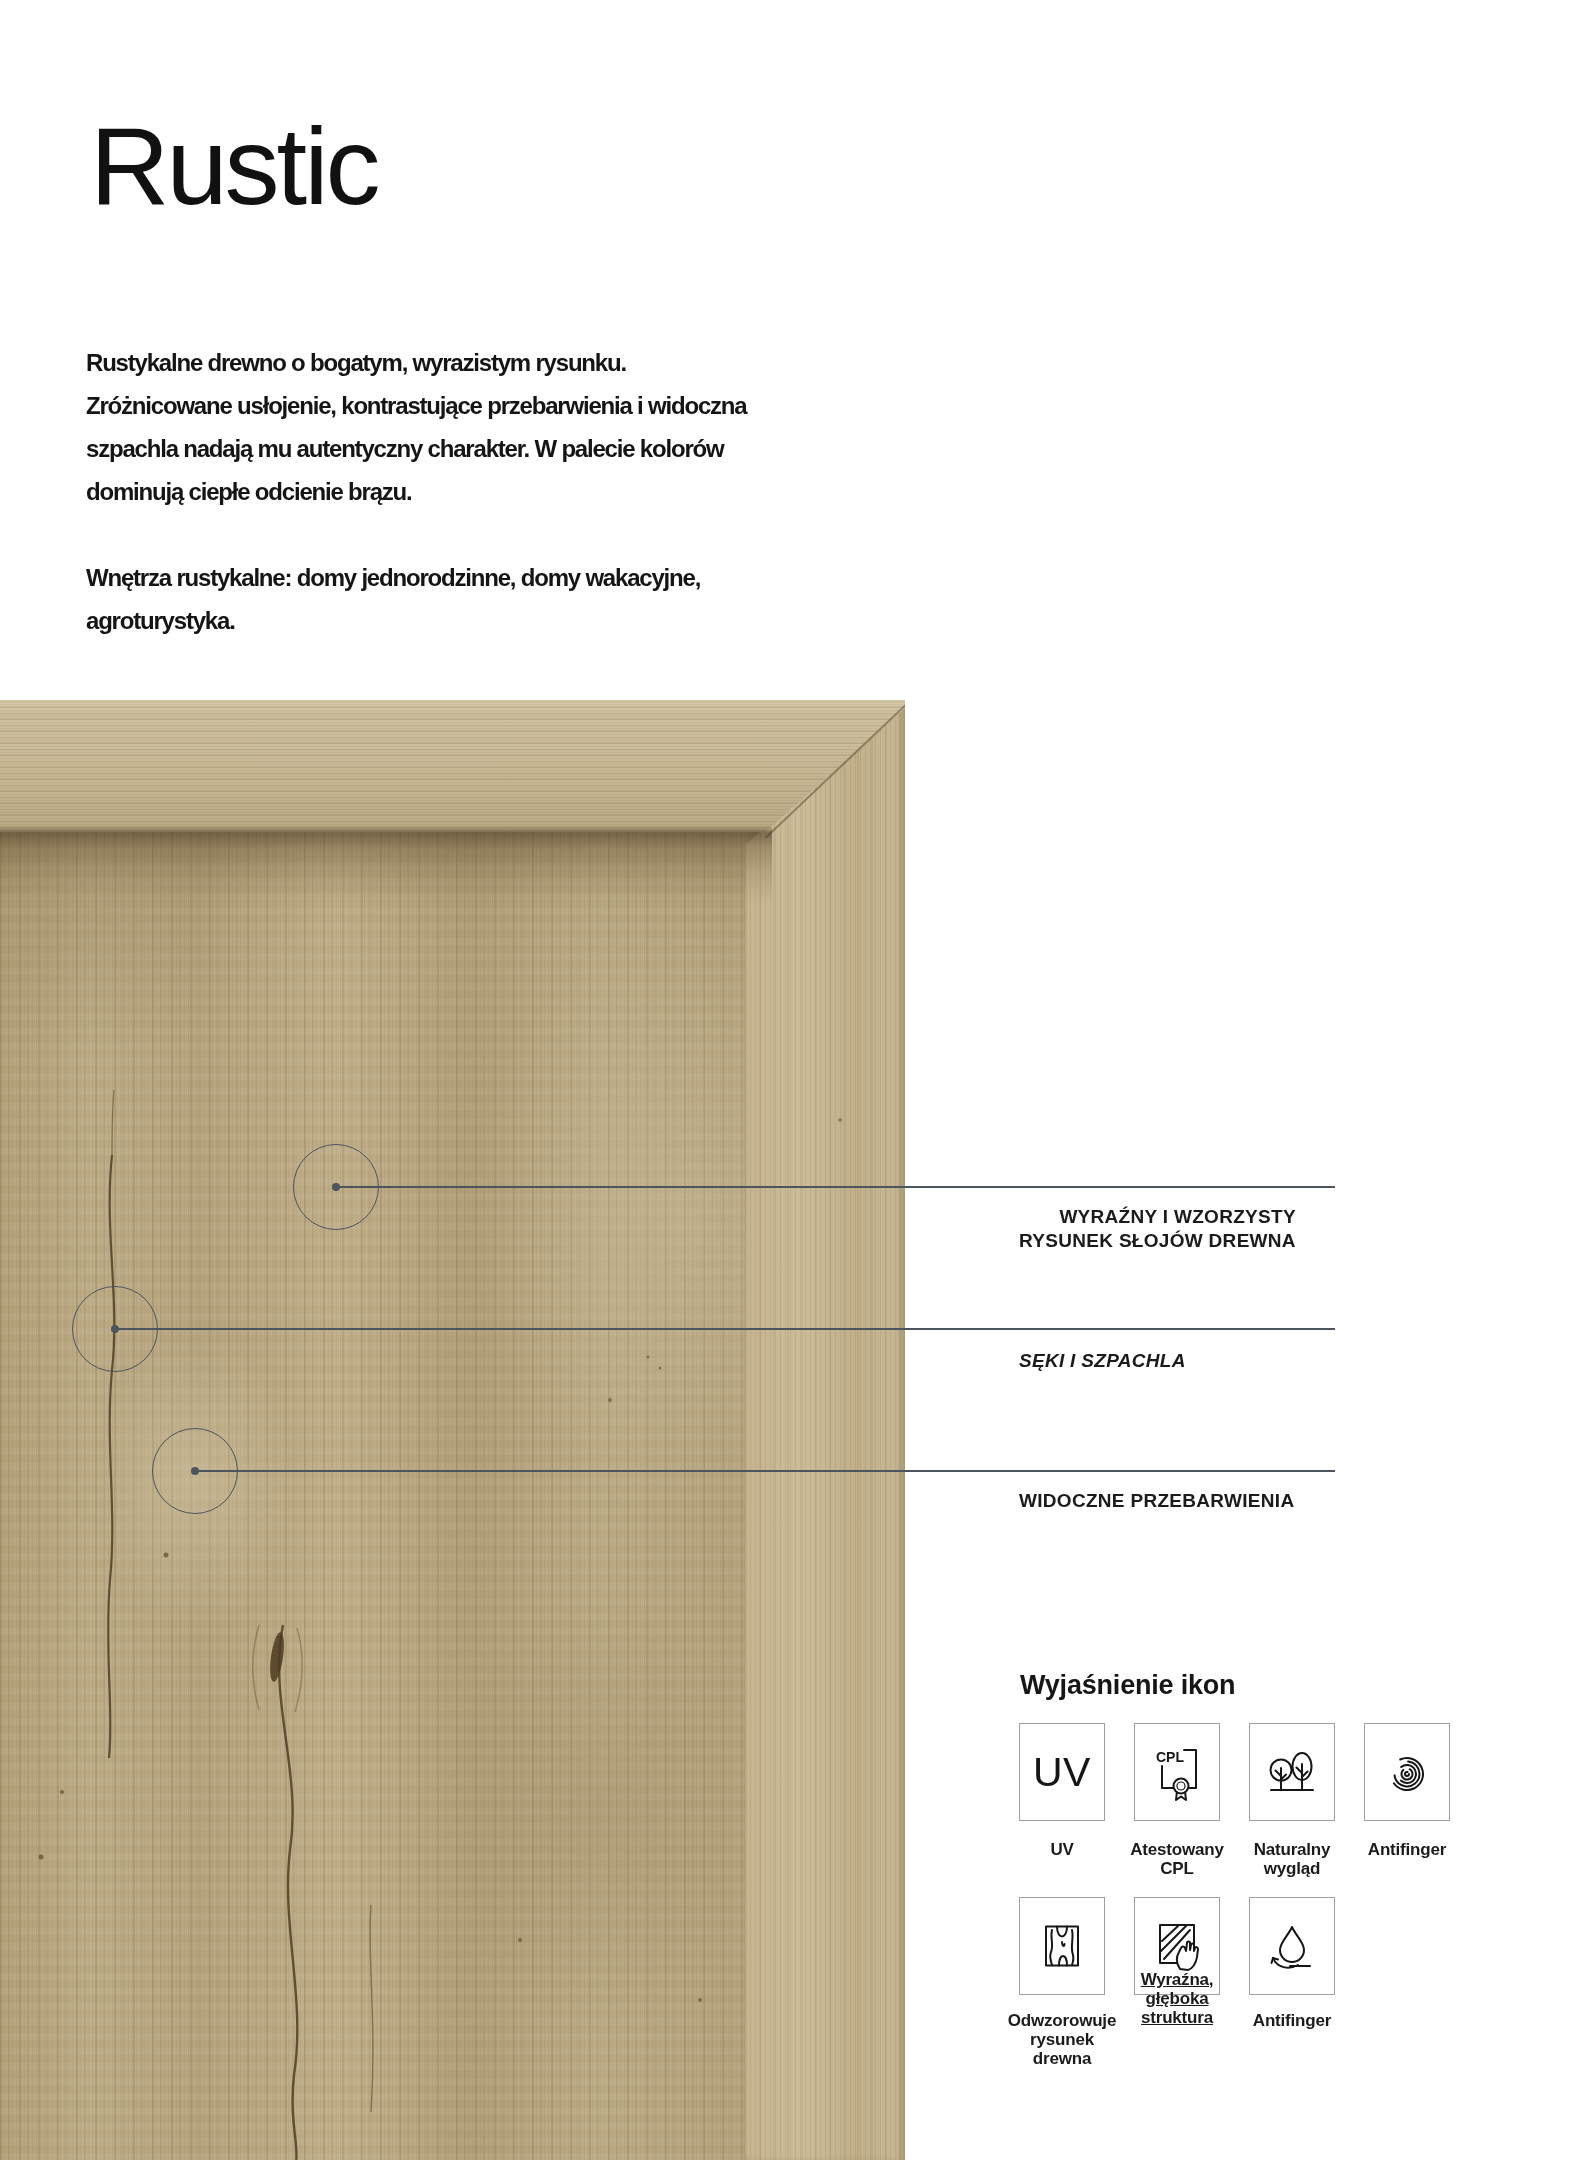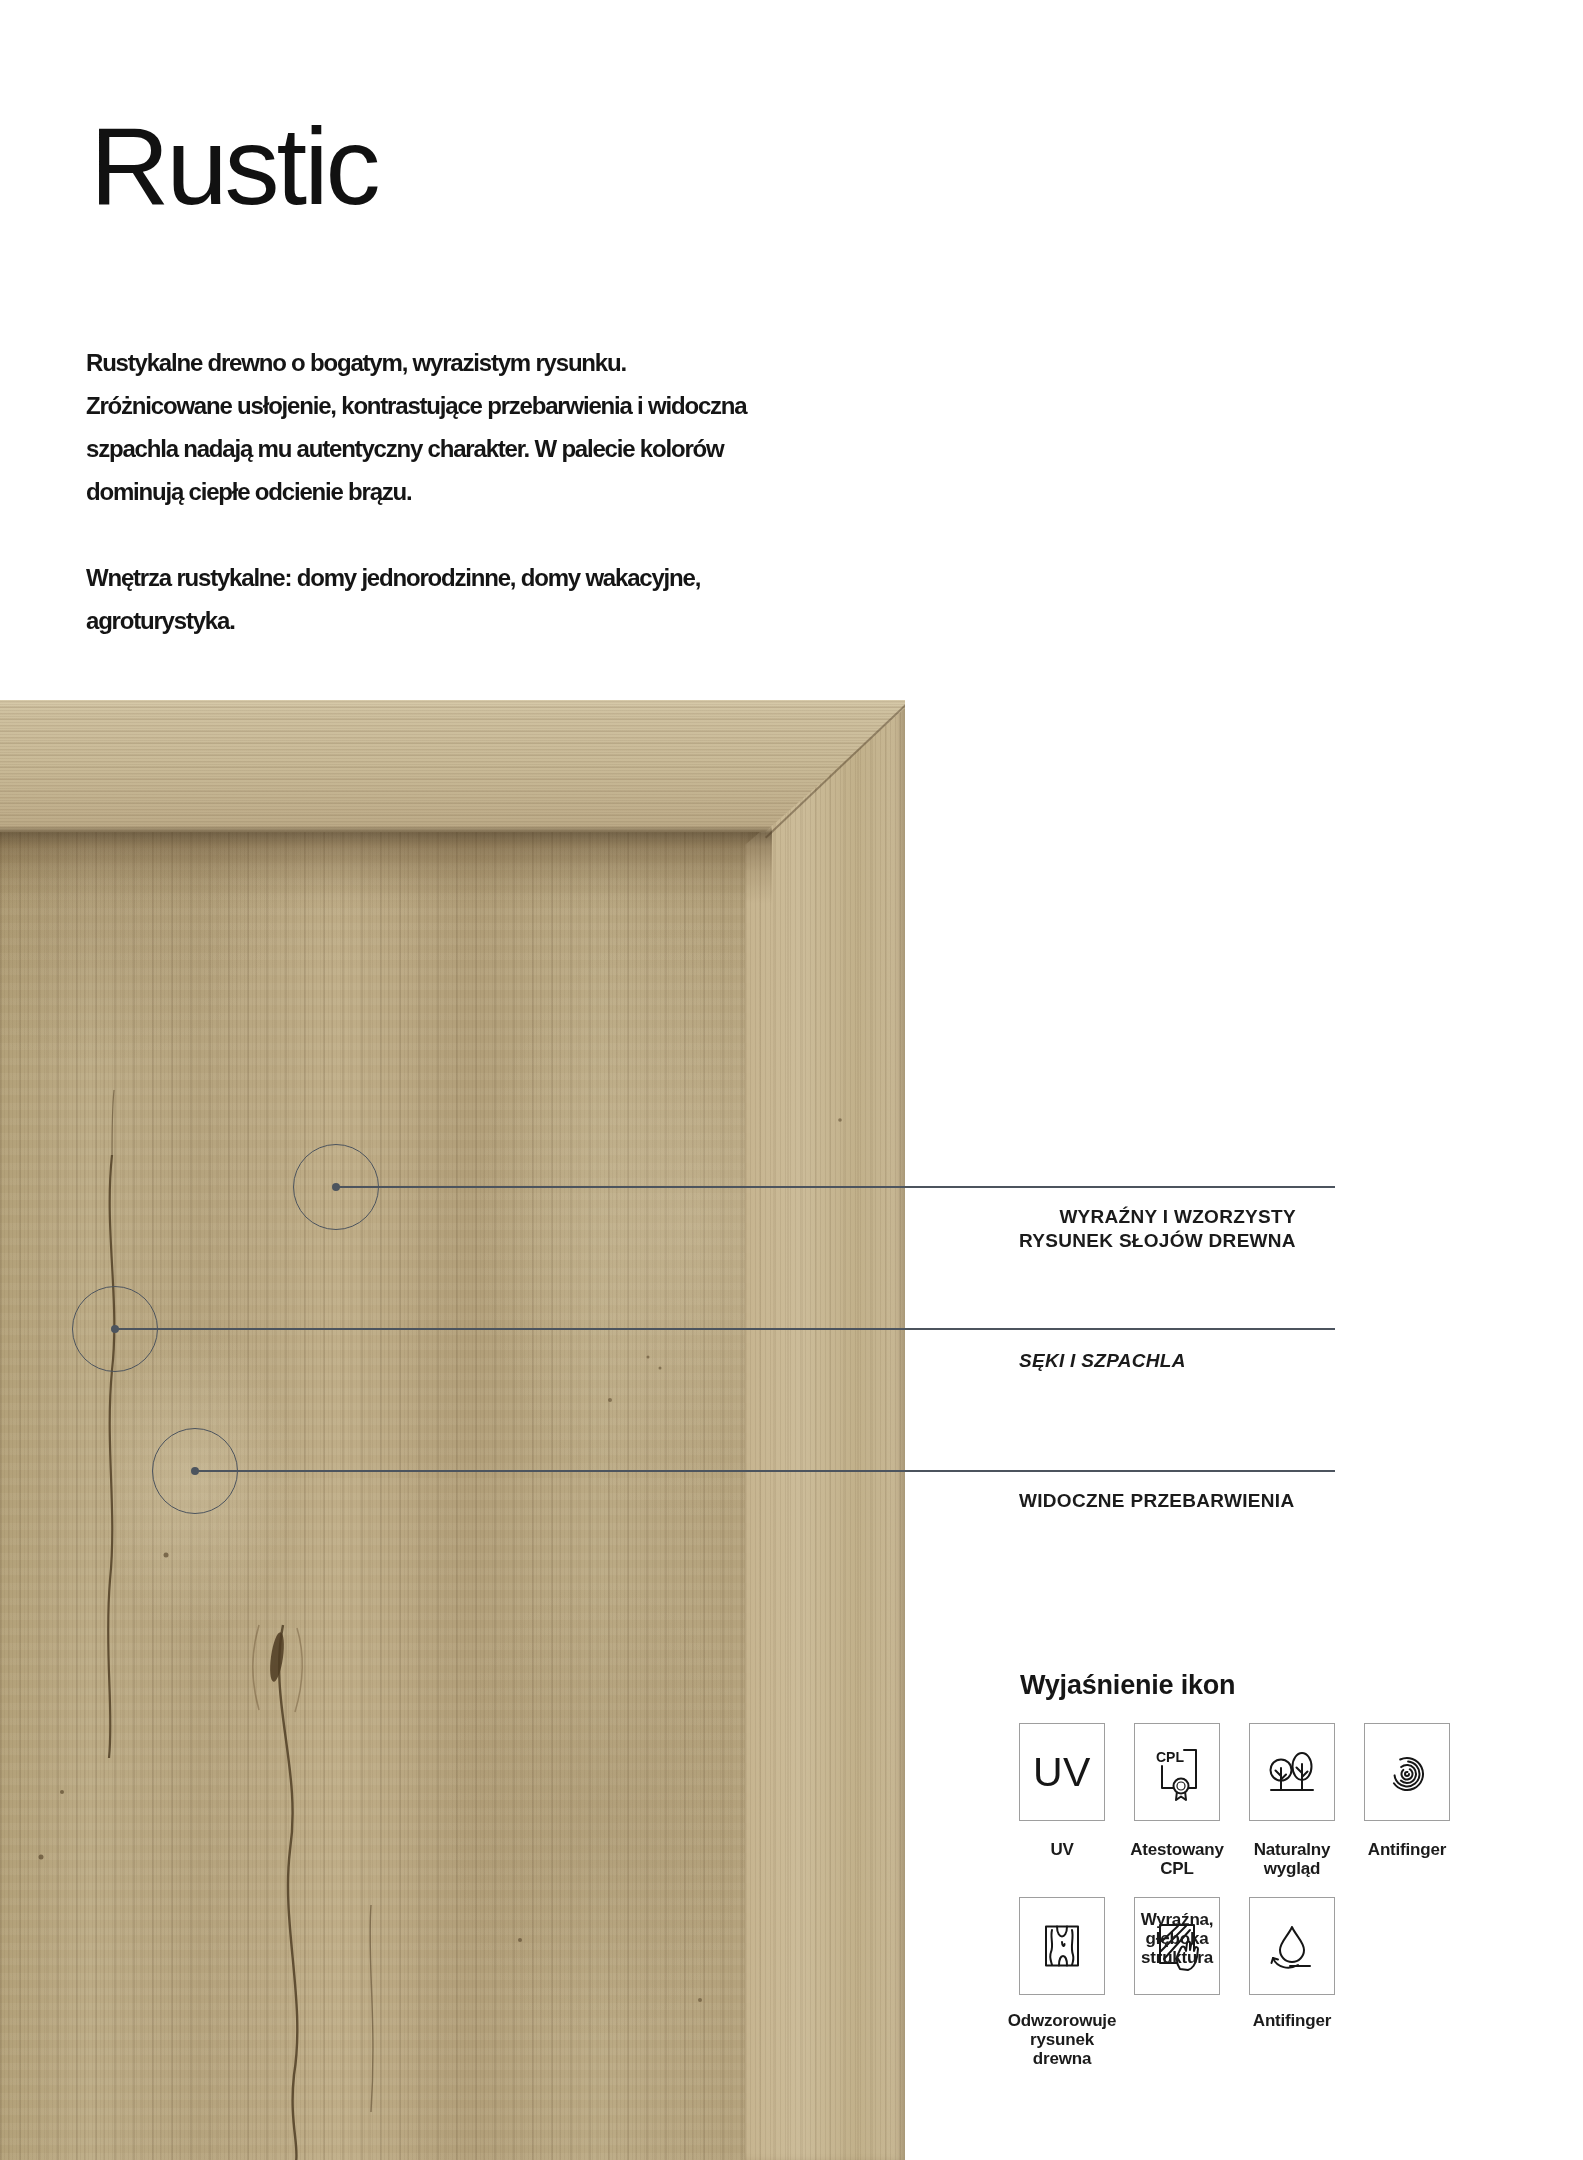--- a/index.html
+++ b/index.html
@@ -196,16 +196,16 @@
   <div class="ibox" style="left:1249px;top:1897px;">
     <svg width="54" height="54" viewBox="0 0 54 54">
       <path class="st" d="M27,8 C23,17 15,23 15,31 a12,12 0 0 0 24,0 C39,23 31,17 27,8 Z"></path>
       <path class="st" d="M25,47 H45"></path>
       <path class="st" d="M8,39 C12,49 24,51 33,46"></path>
       <path class="st" d="M8,39 L6.5,44 M8,39 L13,40.5"></path>
     </svg>
   </div>
 
   <div class="ilabel" style="left:1004px;top:2011px;">Odwzorowuje<br>rysunek<br>drewna</div>
-  <div class="ilabel" style="left:1119px;top:1910px;">Wyraźna,<br>głęboka<br>struktura</div>
+  <div class="ilabel" style="left:1119px;top:1970px;text-decoration:underline;">Wyraźna,<br>głęboka<br>struktura</div>
   <div class="ilabel" style="left:1234px;top:2011px;">Antifinger</div>
 
 </div>
 
 </body></html>

